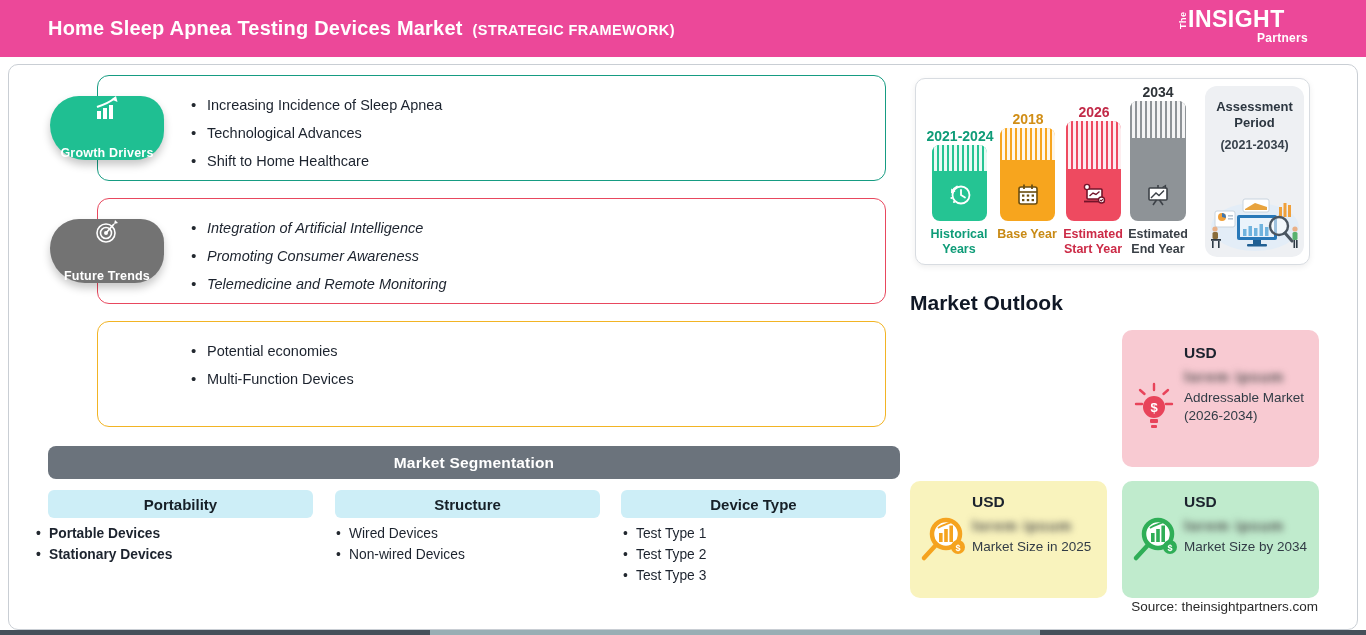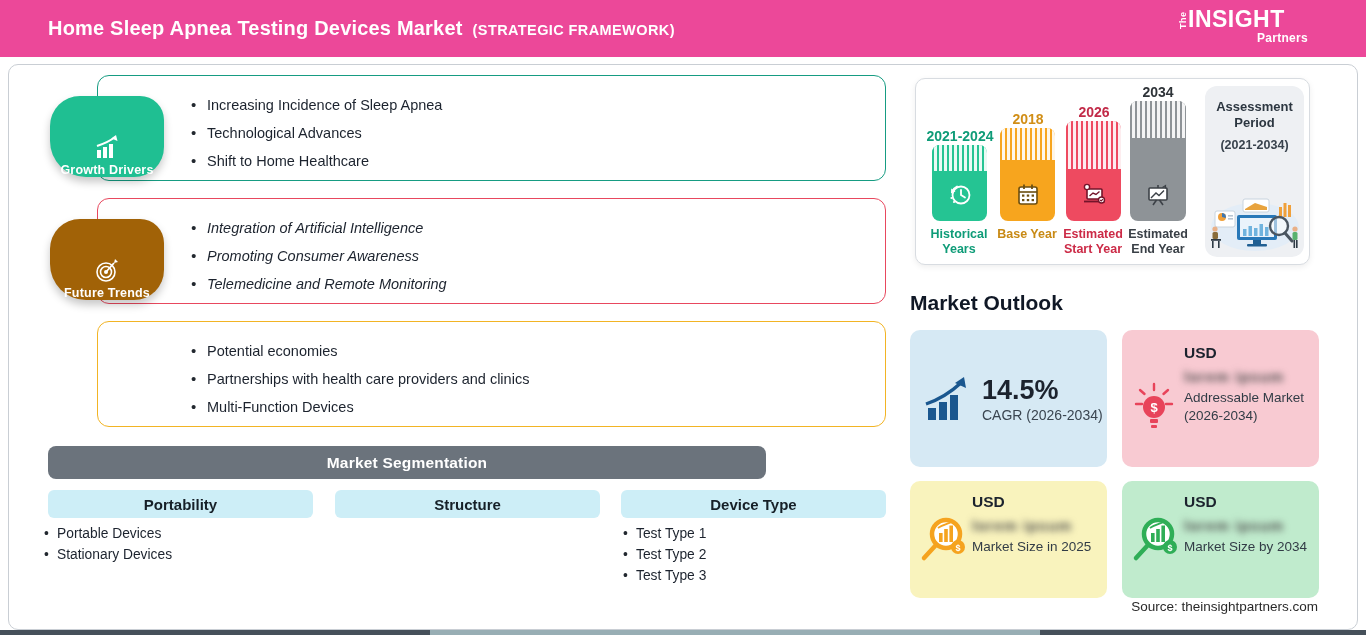--- a/index.html
+++ b/index.html
@@ -25,37 +25,37 @@
   
   .fbox { position:absolute; left:97px; width:789px; height:106px; border-radius:12px; background:#fff; }
   .fbox.b1 { top:75px;  border:1.6px solid #169c82; }
   .fbox.b2 { top:198px; border:1.6px solid #e8485e;font-style:italic; }
   .fbox.b3 { top:321px; border:1.6px solid #f2b424; }
   .fbox ul { list-style:none; padding:20px 0 0 93px; }
   .fbox li { position:relative; font-size:14.5px; color:#1c232e; height:18px; line-height:18px;
              margin-bottom:10px; padding-left:16px; }
   .fbox li::before { content:"•"; position:absolute; left:0; top:0; color:#22282f; font-size:15px; }
 
-  .badge { position:absolute; left:50px; width:114px; height:81px; display:flex; flex-direction:column;
-           align-items:center; justify-content:flex-end; color:#fff;
+  .badge { position:absolute; left:50px; width:114px; height:64px; display:flex; flex-direction:column;
+           align-items:center; justify-content:space-between; color:#fff;
            box-shadow:0 5px 9px rgba(0,0,0,.22); }
   .badge.g1 { top:96px;  background:#1fbf92; border-radius:30px 24px 30px 36px; }
-  .badge.g2 { top:219px; background:#a16207; border-radius:30px 24px 30px 36px; }
+  .badge.g2 { top:219px; background:#737373; border-radius:30px 24px 30px 36px; }
   .badge.g3 { top:342px; background:#f6a821; border-radius:30px 24px 30px 36px; }
   .badge-label { font-size:12.5px; font-weight:700; margin-top:3px; letter-spacing:.2px; }
 
   
-  .seg-bar { position:absolute; left:48px; top:446px; width:718px; height:33px; background:#6b737c;
+  .seg-bar { position:absolute; left:48px; top:446px; width:852px; height:33px; background:#6b737c;
              border-radius:8px; color:#fff; font-size:15.5px; font-weight:700; display:flex;
              align-items:center; justify-content:center; letter-spacing:.2px; }
   .seg-head { position:absolute; top:490px; height:28px; width:265px; background:#cdeef7; border-radius:6px;
               display:flex; align-items:center; justify-content:center; font-size:15px; font-weight:700; color:#162028; }
   .seg-head.c1 { left:48px; } .seg-head.c2 { left:335px; } .seg-head.c3 { left:621px; }
   .seg-list { position:absolute; top:524px; list-style:none; }
-  .seg-list.c1 { left:44px; } .seg-list.c2 { left:336px; } .seg-list.c3 { left:623px; }
+  .seg-list.c1 { left:36px;font-weight:bold; } .seg-list.c2 { left:336px; } .seg-list.c3 { left:623px; }
   .seg-list li { position:relative; font-size:13.8px; color:#1c232e; height:15px; line-height:15px;
                  margin:2px 0 6px 0; padding-left:13px; }
   .seg-list li::before { content:"•"; position:absolute; left:0; top:0; color:#22282f; }
 
   
   .chart-card { position:absolute; left:915px; top:78px; width:395px; height:187px; background:#fff;
                 border:1px solid #d8dce1; border-radius:10px; box-shadow:0 2px 6px rgba(0,0,0,.07); }
   .tbar { position:absolute; border-radius:8px; }
   .tbar .stripes { position:absolute; left:0; top:0; width:100%; border-radius:8px 8px 0 0; }
   .tbar .bar-icon { position:absolute; left:50%; transform:translateX(-50%); bottom:12px; }
@@ -164,32 +164,35 @@
       <circle cx="12" cy="14" r="2" fill="#fff"></circle>
       <line x1="12" y1="14" x2="20" y2="5" stroke="#fff" stroke-width="1.8"></line>
       <path d="M20 5 L24 4 L21 1 Z" fill="#fff"></path>
     </svg>
     <div class="badge-label">Future Trends</div>
   </div>
 
   <div class="fbox b3">
     <ul>
       <li>Potential economies</li>
-      <li>Partnerships with health care providers and clinics</li>
       <li>Multi-Function Devices</li>
     </ul>
   </div>
 
   <div class="seg-bar">Market Segmentation</div>
   <div class="seg-head c1">Portability</div>
   <div class="seg-head c3">Device Type</div>
   <div class="seg-head c2">Structure</div>
   <ul class="seg-list c1">
     <li>Portable Devices</li>
     <li>Stationary Devices</li>
+  </ul>
+  <ul class="seg-list c2">
+    <li>Wired Devices</li>
+    <li>Non-wired Devices</li>
   </ul>
   <ul class="seg-list c3">
     <li>Test Type 1</li>
     <li>Test Type 2</li>
     <li>Test Type 3</li>
   </ul>
 
   <div class="chart-card"></div>
 
   <div class="tyear y1">2021-2024</div>
@@ -293,33 +296,20 @@
       <circle cx="8" cy="38" r="2.6" fill="#e9b087"></circle>
         <rect x="5.5" y="41" width="5.5" height="7" rx="1.5" fill="#8a6d3b"></rect>
         <rect x="4" y="48" width="10" height="1.8" fill="#2e3a45"></rect>
         <rect x="5" y="50" width="1.6" height="7" fill="#2e3a45"></rect>
         <rect x="11" y="50" width="1.6" height="7" fill="#2e3a45"></rect>
     </svg>
   </div>
 
   <div class="outlook-title">Market Outlook</div>
 
-  <div class="card c1">
-    <svg width="48" height="46" viewBox="0 0 48 46">
-      <rect x="4" y="32" width="8" height="12" fill="#1a578f"></rect>
-      <rect x="15" y="26" width="8" height="18" fill="#1a578f"></rect>
-      <rect x="26" y="19" width="8" height="25" fill="#1a578f"></rect>
-      <path d="M2 28 C14 24 26 17 38 6" fill="none" stroke="#1a578f" stroke-width="3.4"></path>
-      <polygon points="40,1 42,12 31,7" fill="#1a578f"></polygon>
-    </svg>
-    <div>
-      <div class="cagr-value">14.5%</div>
-      <div class="cagr-label">CAGR (2026-2034)</div>
-    </div>
-  </div>
 
   <div class="card c2">
     <svg class="card-icon" width="40" height="52" viewBox="0 0 40 52">
       <g stroke="#e8435a" stroke-width="2.4" stroke-linecap="round">
         <line x1="20" y1="2" x2="20" y2="8"></line>
         <line x1="6" y1="8" x2="10.5" y2="12"></line>
         <line x1="34" y1="8" x2="29.5" y2="12"></line>
         <line x1="2" y1="22" x2="8" y2="22"></line>
         <line x1="38" y1="22" x2="32" y2="22"></line>
       </g>

